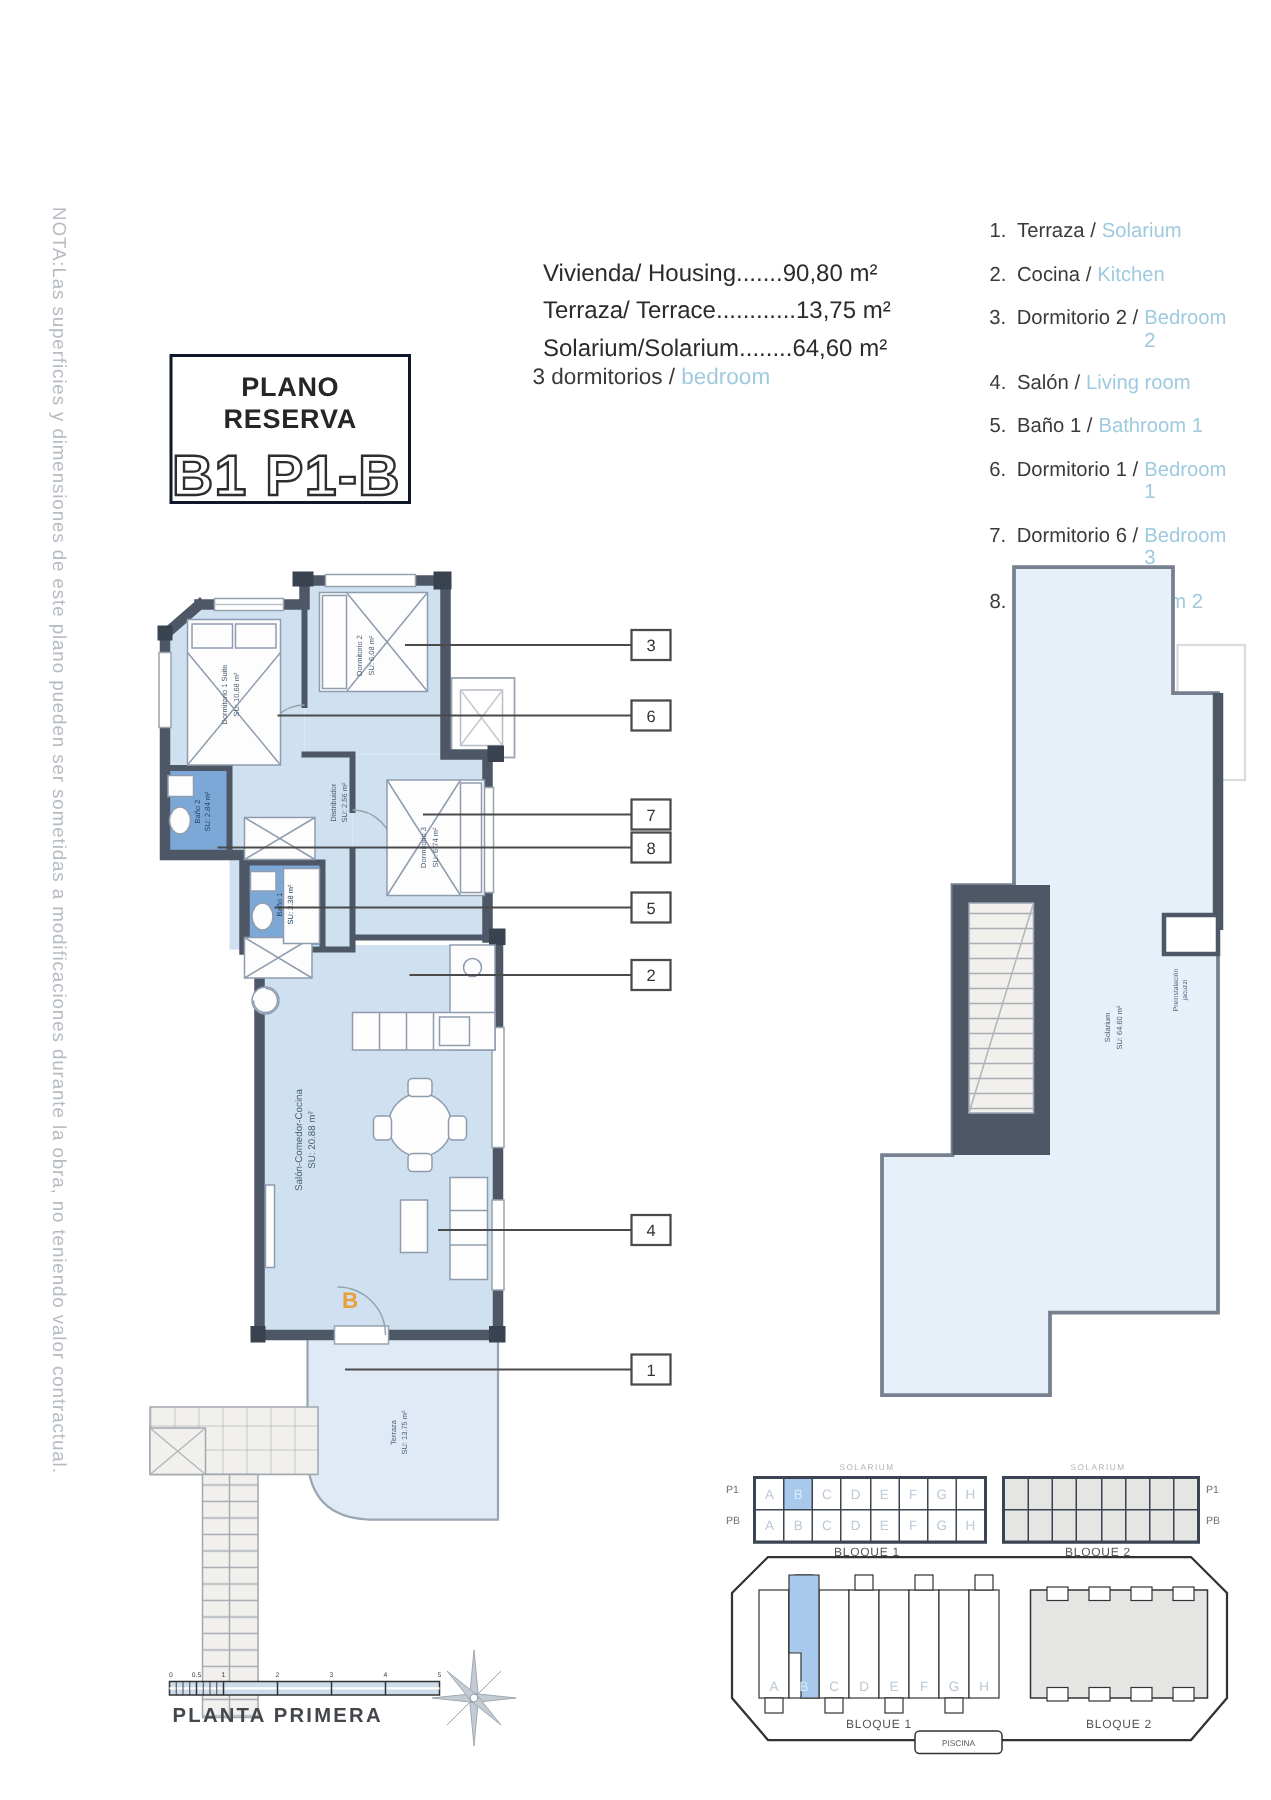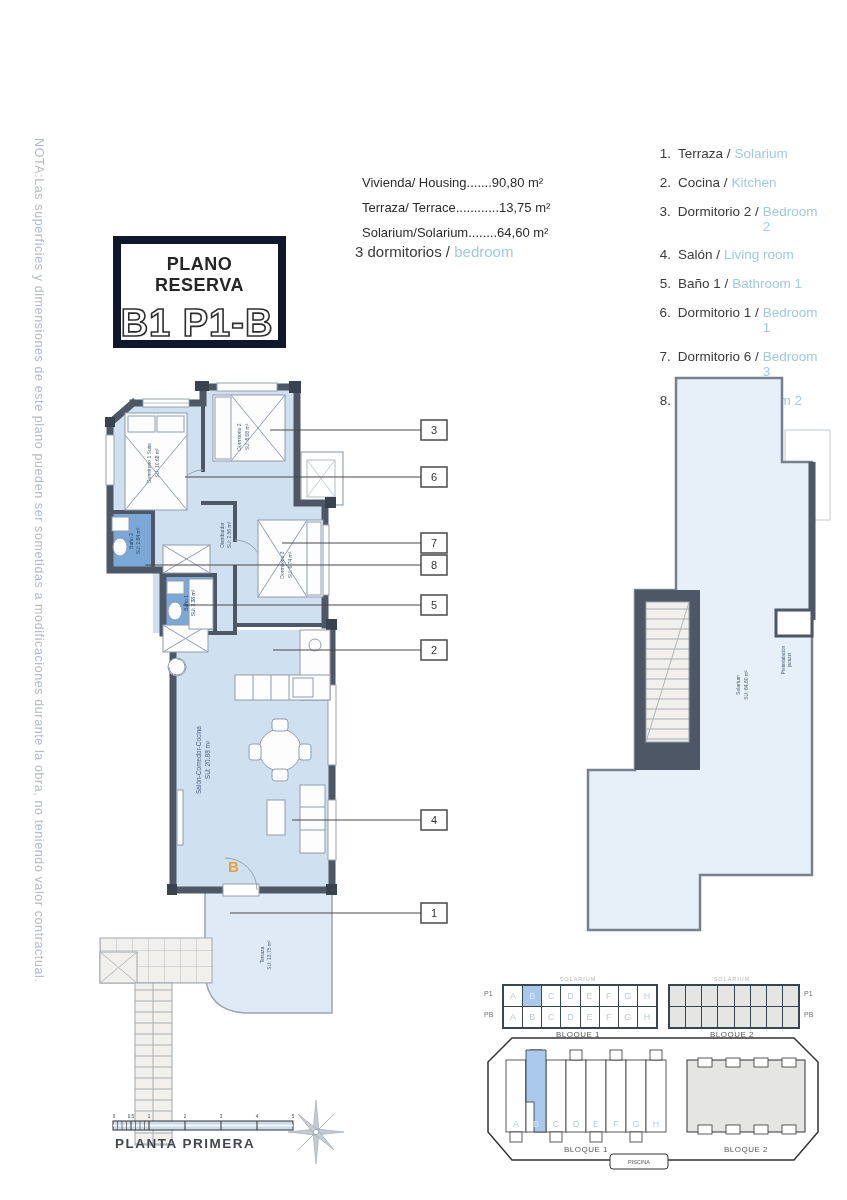--- a/index.html
+++ b/index.html
@@ -4,24 +4,24 @@
 <style>
   html,body{margin:0;padding:0;background:#ffffff;}
   #page{position:relative;width:847px;height:1200px;background:#ffffff;overflow:hidden;
         font-family:"Liberation Sans","DejaVu Sans",sans-serif;color:#2f2f2f;}
   .abs{position:absolute;}
   
   #note{left:28px;top:138px;height:850px;width:18px;
         writing-mode:vertical-rl;text-orientation:mixed;
         font-size:12.5px;letter-spacing:.6px;color:#b6bcc3;white-space:nowrap;}
   
-  #titlebox{left:113px;top:236px;width:157px;height:96px;border:8px solid #0f172a;background:#fff;text-align:center;}
+  #titlebox{left:113px;top:236px;width:157px;height:96px;border:2px solid #0f172a;background:#fff;text-align:center;}
   #titlebox .t1{margin-top:10px;font-size:18px;font-weight:600;letter-spacing:.5px;color:#262626;}
   
-  #areas{left:362px;top:170px;width:260px;font-size:13px;line-height:25px;color:#2b2b2b;}
+  #areas{left:362px;top:170px;width:260px;font-size:16px;line-height:25px;color:#2b2b2b;}
   #bedrooms{left:355px;top:243px;width:250px;text-align:left;font-size:15px;color:#3a3a3a;}
   .blue{color:#9fcadf;}
   
   #legend{left:653px;top:146px;width:175px;}
   .litem{display:flex;font-size:13.5px;margin-bottom:13.8px;color:#3a3a3a;}
   .lnum{width:18px;text-align:right;margin-right:7px;}
   .les{white-space:pre;}
   .len{color:#9fcadf;margin-left:4px;}
   
   #schedule{left:482px;top:974px;width:345px;height:62px;font-size:9px;}

